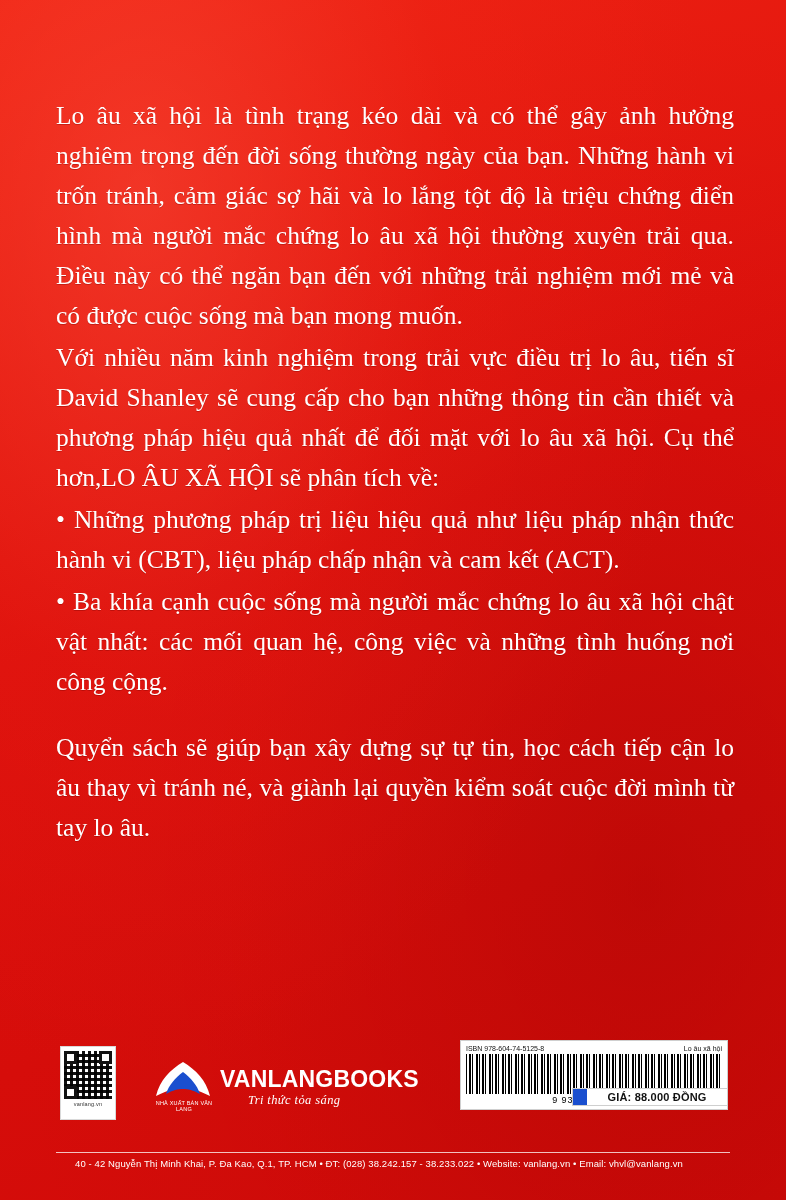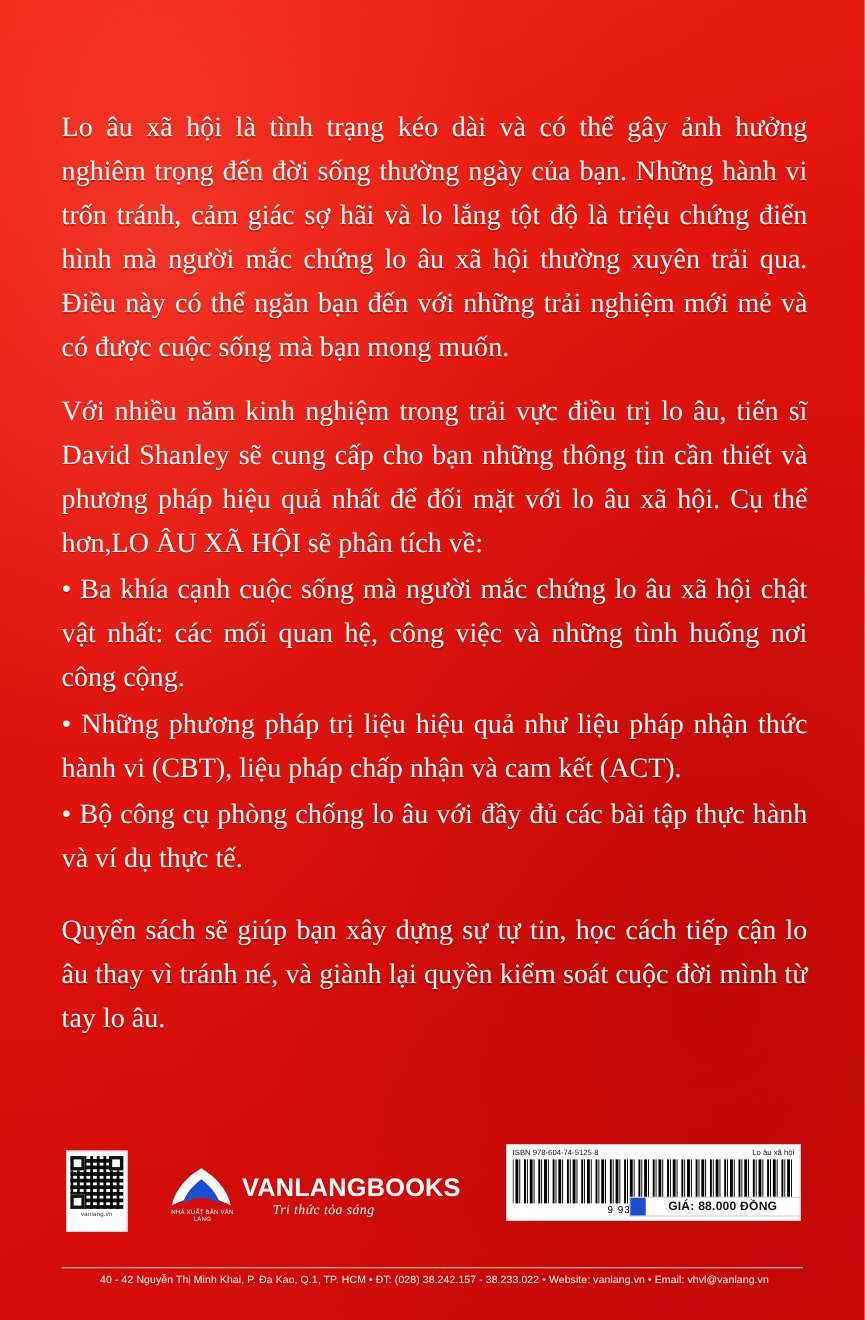--- a/index.html
+++ b/index.html
@@ -29,21 +29,21 @@
     left: 56px;
     top: 96px;
     width: 678px;
     color: #ffffff;
     font-size: 25.5px;
     line-height: 40px;
     text-align: justify;
     text-shadow: 0 1px 0 rgba(120,0,0,0.35);
   }
   .body-text p {
-    margin: 0 0 18px 0;
+    margin: 0 0 2px 0;
   }
   .body-text p.tight {
     margin: 0 0 2px 0;
   }
   .body-text p.bullet {
     margin: 0 0 2px 0;
   }
   .body-text p.lastpara {
     margin: 26px 0 0 0;
   }
@@ -221,41 +221,40 @@
   .footer-rule {
     position: absolute;
     left: 56px;
     top: 1152px;
     width: 674px;
     height: 1px;
     background: rgba(255,255,255,0.75);
   }
   .footer-line {
     position: absolute;
-    left: 56px;
+    left: 40px;
     top: 1158px;
     width: 678px;
     text-align: center;
     font-family: "Liberation Sans", sans-serif;
     font-size: 9.5px;
     color: #ffffff;
     letter-spacing: .1px;
   }
 </style>
 </head>
 <body>
 
 <div class="cover">
 
   <div class="body-text">
     <p>Lo âu xã hội là tình trạng kéo dài và có thể gây ảnh hưởng nghiêm trọng đến đời sống thường ngày của bạn. Những hành vi trốn tránh, cảm giác sợ hãi và lo lắng tột độ là triệu chứng điển hình mà người mắc chứng lo âu xã hội thường xuyên trải qua. Điều này có thể ngăn bạn đến với những trải nghiệm mới mẻ và có được cuộc sống mà bạn mong muốn.</p>
     <p class="tight">Với nhiều năm kinh nghiệm trong trải vực điều trị lo âu, tiến sĩ David Shanley sẽ cung cấp cho bạn những thông tin cần thiết và phương pháp hiệu quả nhất để đối mặt với lo âu xã hội. Cụ thể hơn,LO ÂU XÃ HỘI sẽ phân tích về:</p>
+    <p class="bullet">• Những phương pháp trị liệu hiệu quả như liệu pháp nhận thức hành vi (CBT), liệu pháp chấp nhận và cam kết (ACT).</p>
     <p class="bullet">• Ba khía cạnh cuộc sống mà người mắc chứng lo âu xã hội chật vật nhất: các mối quan hệ, công việc và những tình huống nơi công cộng.</p>
-    <p class="bullet">• Những phương pháp trị liệu hiệu quả như liệu pháp nhận thức hành vi (CBT), liệu pháp chấp nhận và cam kết (ACT).</p>
-    <p class="bullet">• Bộ công cụ phòng chống lo âu với đầy đủ các bài tập thực hành và ví dụ thực tế.</p>
     <p class="lastpara">Quyển sách sẽ giúp bạn xây dựng sự tự tin, học cách tiếp cận lo âu thay vì tránh né, và giành lại quyền kiểm soát cuộc đời mình từ tay lo âu.</p>
   </div>
 
   <div class="qr-box">
     <div class="qr-code">
       <span class="qr-eye-bl"></span>
     </div>
     <div class="qr-caption">vanlang.vn</div>
   </div>
 

